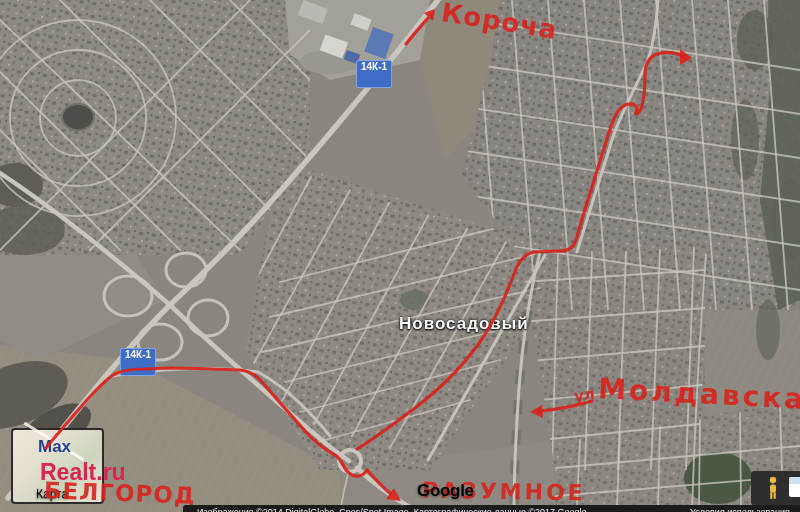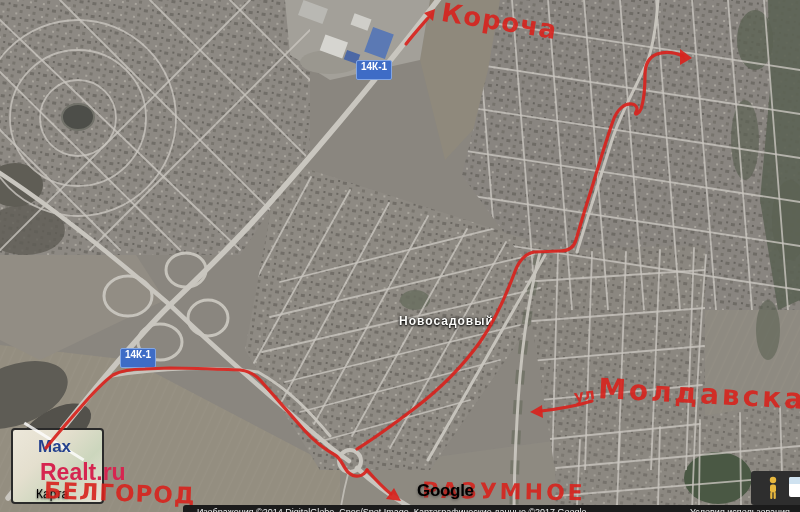--- a/index.html
+++ b/index.html
@@ -17,24 +17,24 @@
   .road{stroke:var(--road);fill:none;stroke-linecap:round;}
   .road-minor{stroke-width:1.8;opacity:.8;}
   .road-mid{stroke-width:3;opacity:.95;}
   .road-major{stroke-width:5.5;}
   .red-path{stroke:var(--annotation_red);fill:none;stroke-width:3.2;
             stroke-linecap:round;stroke-linejoin:round;opacity:.92;}
   .red-fill{fill:var(--annotation_red);opacity:.92;}
   .hand{position:absolute;z-index:45;color:var(--annotation_red);opacity:.9;
         font-family:"DejaVu Sans",sans-serif;font-weight:bold;white-space:nowrap;}
   .map-label{position:absolute;z-index:10;color:#fdfdfb;font-weight:bold;
-        font-size:12px;letter-spacing:1px;text-shadow:0 1px 2px #000,0 0 3px #000;}
+        font-size:17px;letter-spacing:1px;text-shadow:0 1px 2px #000,0 0 3px #000;}
   .badge{position:absolute;z-index:10;background:var(--badge_blue);
         border:1px solid var(--badge_border);border-radius:2px;color:#fff;
-        font-size:10px;font-weight:bold;line-height:12px;padding:0 4px;height:20px;}
+        font-size:10px;font-weight:bold;line-height:12px;padding:0 4px;height:28px;}
   #maxrealt{position:absolute;left:11px;top:428px;width:93px;height:76px;z-index:20;
         border:2px solid #2a2a2a;border-radius:4px;
         background:linear-gradient(135deg,#ece7da 0%,#e4dfce 35%,#ccd6bd 65%,#e8e3d6 100%);}
   #maxrealt .thumb-road{position:absolute;left:6px;top:10px;width:70px;height:3px;
         background:#fff;transform:rotate(32deg);opacity:.8;}
   #logo-max{position:absolute;left:38px;top:437px;z-index:22;color:var(--logo_blue);
         font-size:17px;font-weight:bold;font-family:"Liberation Sans",sans-serif;}
   #logo-realt{position:absolute;left:40px;top:459px;z-index:22;color:var(--logo_red);
         font-size:23px;font-weight:bold;}
   #thumb-caption{position:absolute;left:16px;top:487px;z-index:22;color:#000000;

